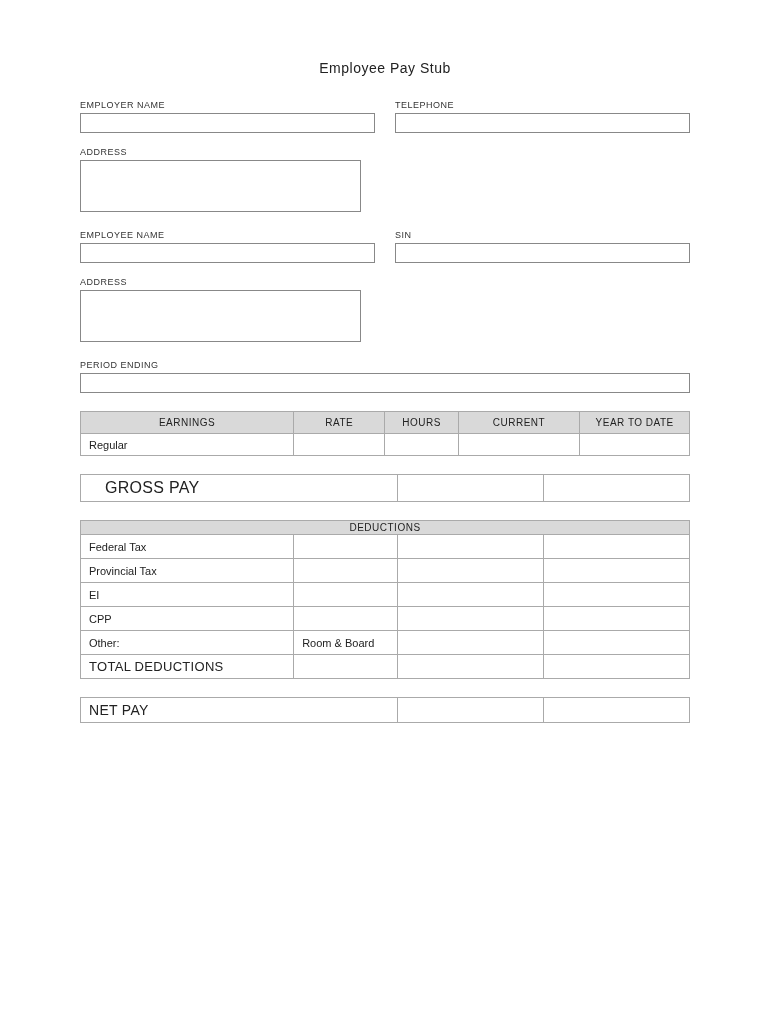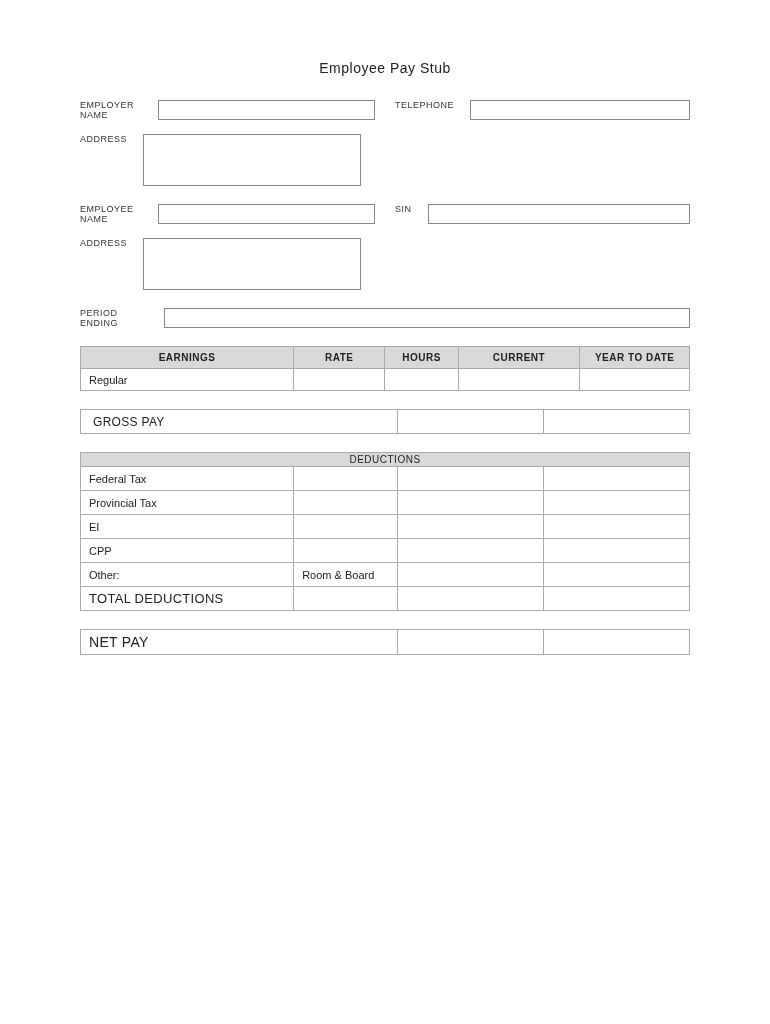--- a/index.html
+++ b/index.html
@@ -27,22 +27,22 @@
     }
 
     .form-section {
       display: flex;
       gap: 20px;
       margin-bottom: 14px;
     }
 
     .form-group {
       display: flex;
-      flex-direction: row;
-      gap: 16px;
+      flex-direction: column;
+      gap: 3px;
     }
 
     .form-group.half {
       flex: 1;
     }
 
     .field-label {
       font-size: 9px;
       letter-spacing: 0.5px;
       color: #333;
@@ -73,21 +73,21 @@
       border-collapse: collapse;
       margin-bottom: 18px;
     }
 
     .earnings-table th {
       background-color: #d9d9d9;
       border: 1px solid #aaa;
       padding: 5px 8px;
       text-align: center;
       font-size: 10px;
-      font-weight: bold;
+      font-weight: normal;
       letter-spacing: 0.5px;
       text-transform: uppercase;
       margin-left: 20px;
     }
 
     .earnings-table td {
       border: 1px solid #aaa;
       padding: 4px 8px;
       height: 22px;
       font-size: 11px;
@@ -119,23 +119,23 @@
 
     
     .grosspay-table {
       width: 100%;
       border-collapse: collapse;
       margin-bottom: 18px;
     }
 
     .grosspay-table td {
       border: 1px solid #aaa;
-      padding: 4px 12px;
+      padding: 4px 24px;
       height: 24px;
-      font-size: 12px;
+      font-size: 16px;
       letter-spacing: 0.3px;
     }
 
     .grosspay-table .col-label {
       width: 52%;
     }
 
     .grosspay-table .col-current {
       width: 24%;
     }

